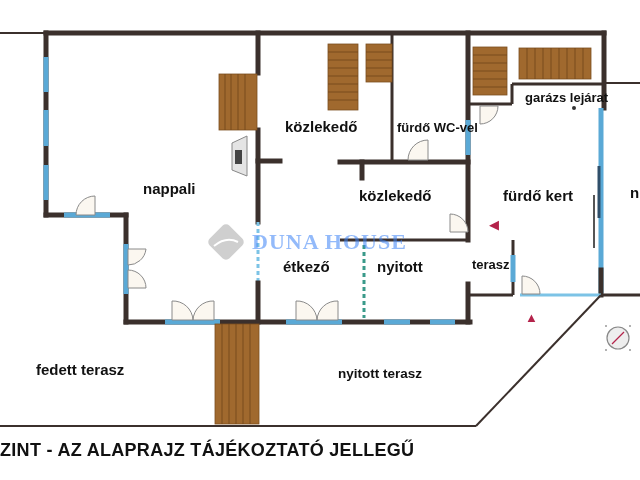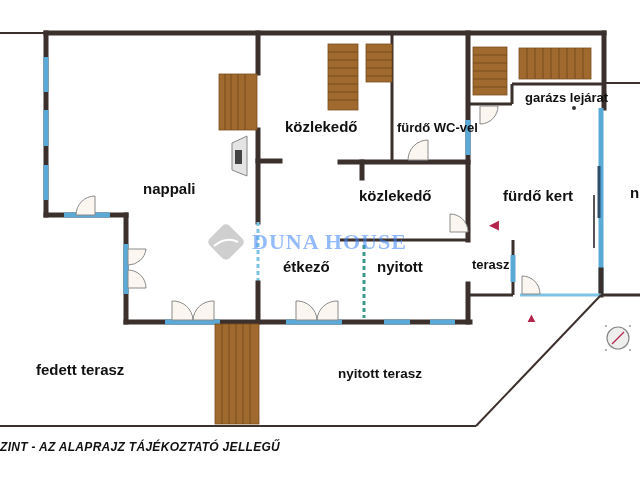--- a/index.html
+++ b/index.html
@@ -8,21 +8,21 @@
   .wall { stroke:#3b302c; stroke-width:5; fill:none; stroke-linecap:square; }
   .wall-thin { stroke:#3b302c; stroke-width:2; fill:none; }
   .win { stroke:#5aa9d6; stroke-width:5; fill:none; }
   .win-thin { stroke:#7cc3e6; stroke-width:3; fill:none; }
   .stair { fill:#a0692e; stroke:#7a4e20; stroke-width:0.8; }
   .stair-line { stroke:#6e4519; stroke-width:0.8; }
   .door-leaf { fill:#fbf7f0; stroke:#8a8a8a; stroke-width:1; }
   .room-label { position:absolute; font-weight:bold; color:#111; white-space:nowrap; }
   .lg { font-size:15px; }
   .sm { font-size:13px; }
-  .footer { position:absolute; left:0; top:440px; font-size:12px; font-weight:bold; color:#111; letter-spacing:0.3px; white-space:nowrap;font-style:italic; }
+  .footer { position:absolute; left:0; top:440px; font-size:18px; font-weight:bold; color:#111; letter-spacing:0.3px; white-space:nowrap; }
   .watermark { position:absolute; left:206px; top:222px; display:flex; align-items:center; gap:6px; opacity:0.55; }
   .wm-text { font-family:"Liberation Serif", "DejaVu Serif", serif; font-size:22px; color:#3b82f6; letter-spacing:1px;font-weight:bold; }
   .arrow { position:absolute; color:#b4234b; font-size:13px; line-height:1; }
 </style>
 </head>
 <body>
 
 <svg width="640" height="480" viewBox="0 0 640 480">
 
   <line x1="0" y1="33" x2="46" y2="33" class="wall-thin"></line>

